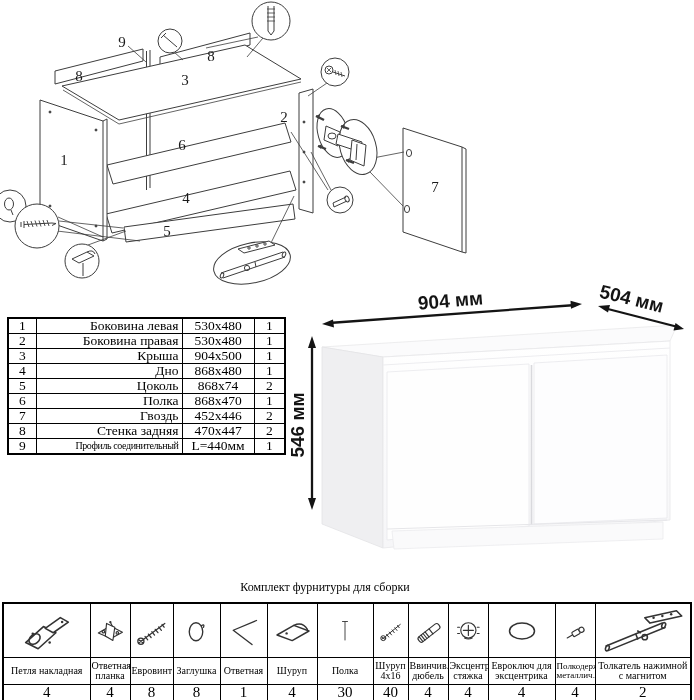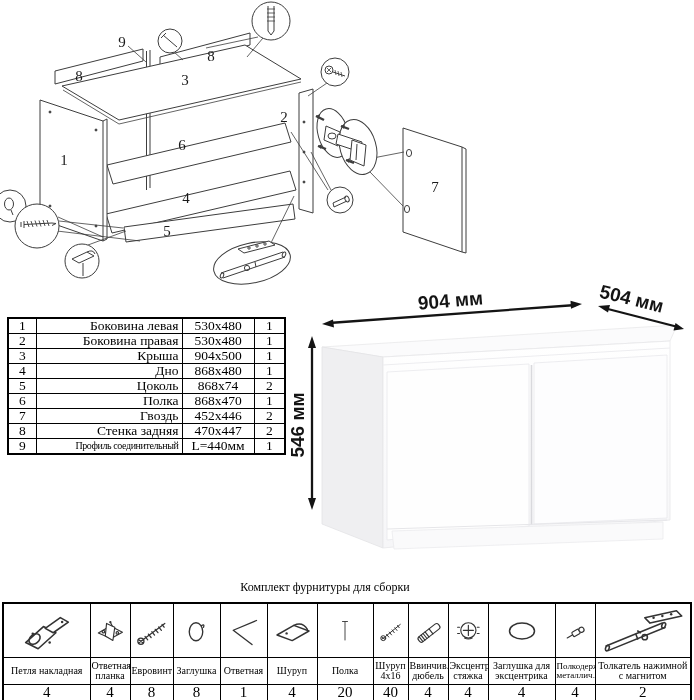--- a/index.html
+++ b/index.html
@@ -413,32 +413,32 @@
         <td>Петля накладная</td>
         <td>Ответная планка</td>
         <td>Евровинт</td>
         <td>Заглушка</td>
         <td>Ответная</td>
         <td>Шуруп</td>
         <td>Полка</td>
         <td>Шуруп 4х16</td>
         <td>Ввинчив. дюбель</td>
         <td>Эксцентр. стяжка</td>
-        <td>Заглушка для эксцентрика</td>
+        <td>Евроключ для эксцентрика</td>
         <td class="s">Полкодерж. металлич.</td>
         <td>Толкатель нажимной с магнитом</td>
       </tr>
       <tr class="qt">
         <td>4</td>
         <td>4</td>
         <td>8</td>
         <td>8</td>
         <td>1</td>
         <td>4</td>
-        <td>20</td>
+        <td>30</td>
         <td>40</td>
         <td>4</td>
         <td>4</td>
         <td>4</td>
         <td>4</td>
         <td>2</td>
       </tr>
     </tbody>
   </table>
 </div>

